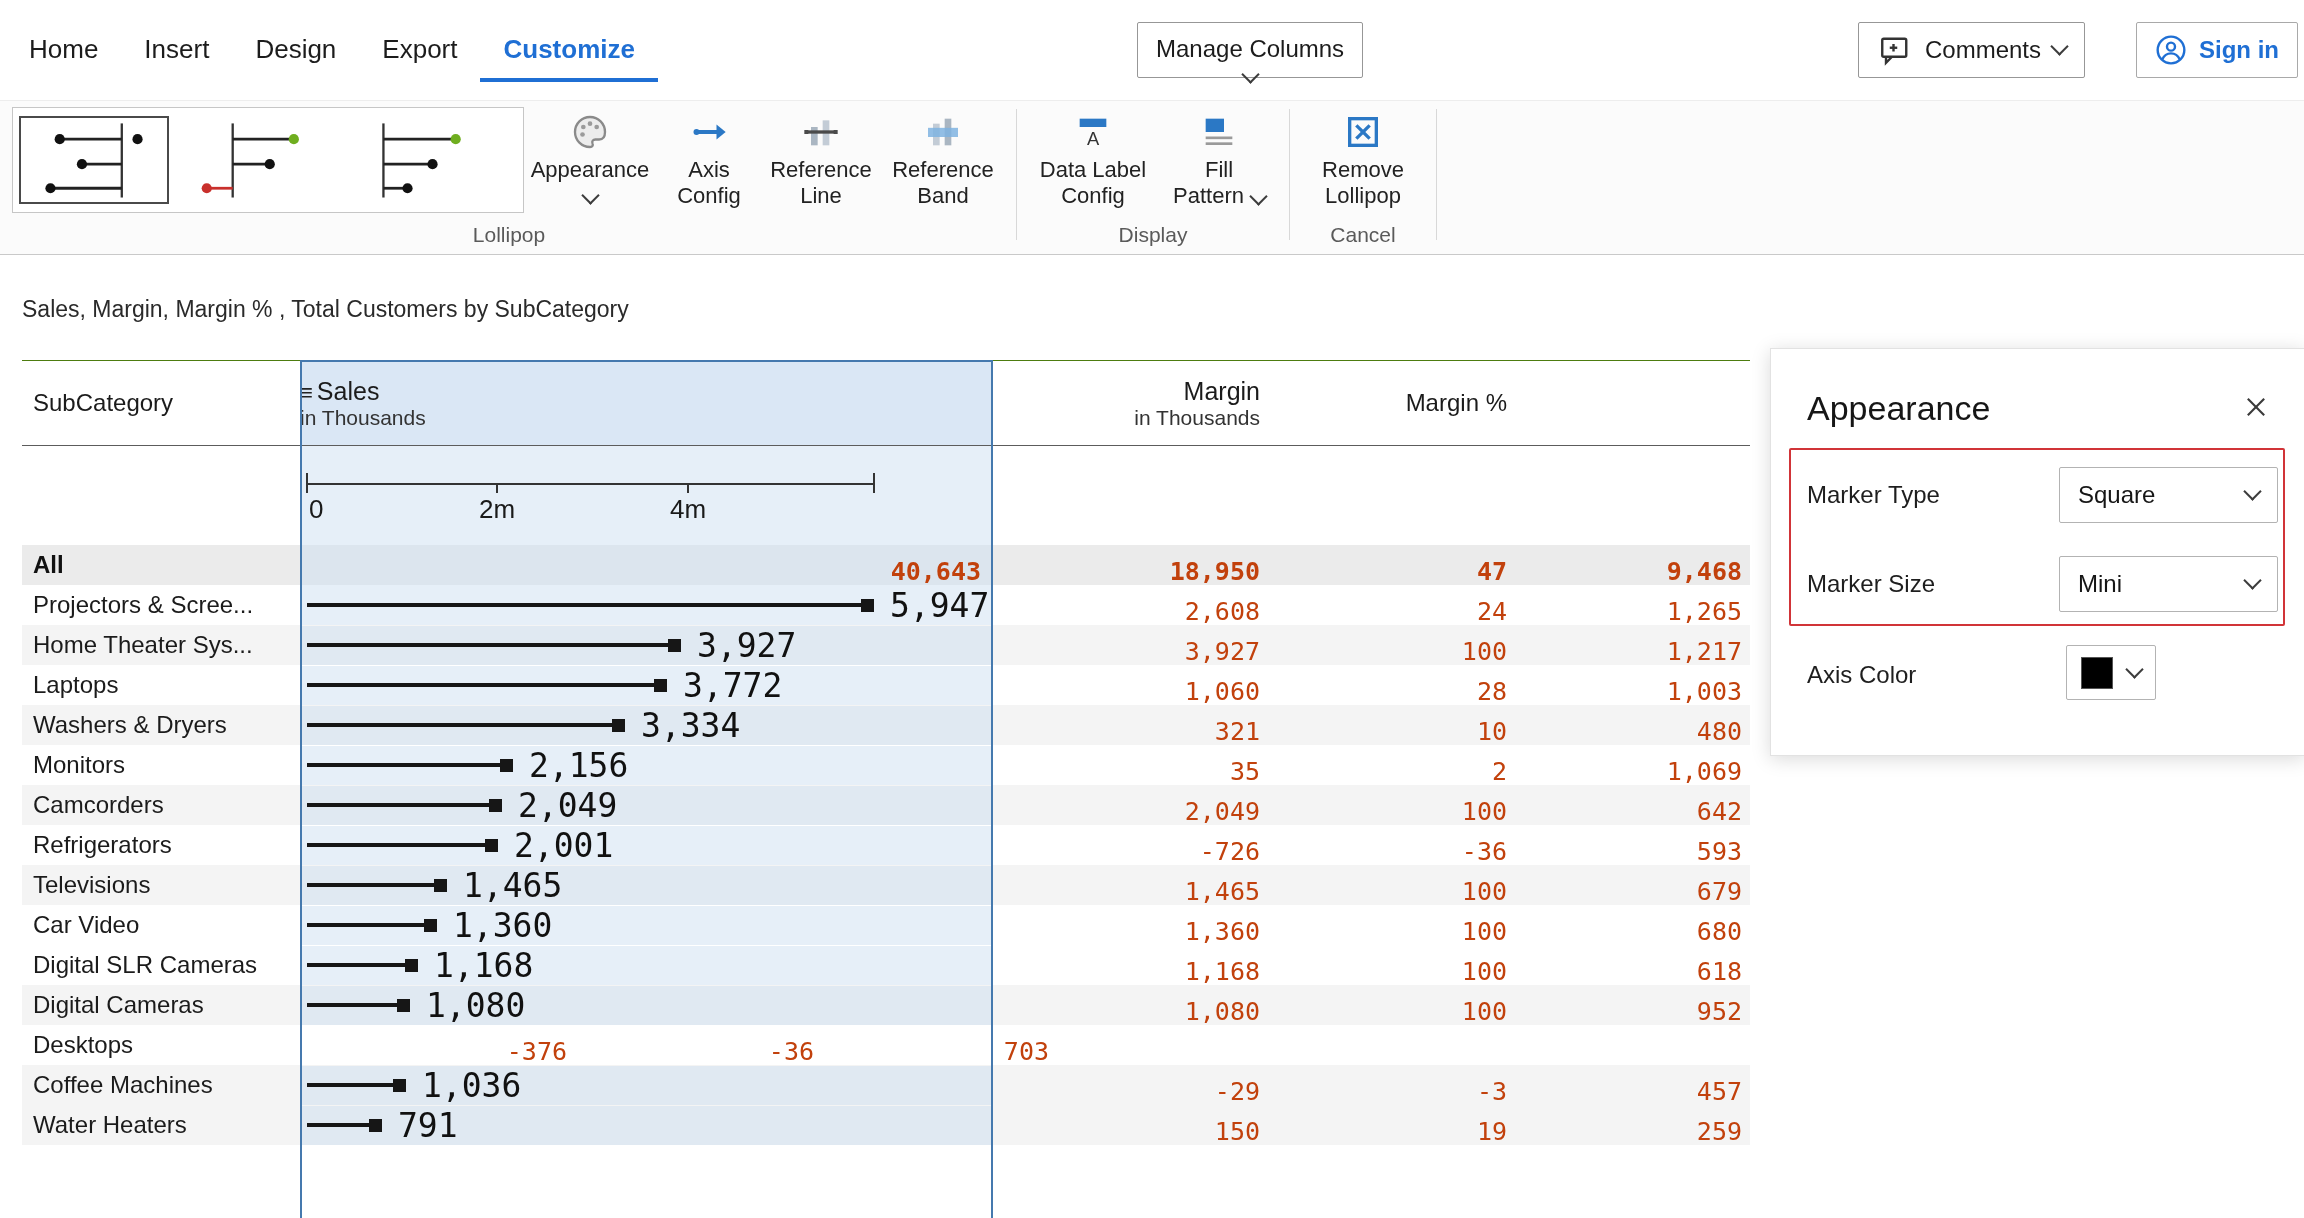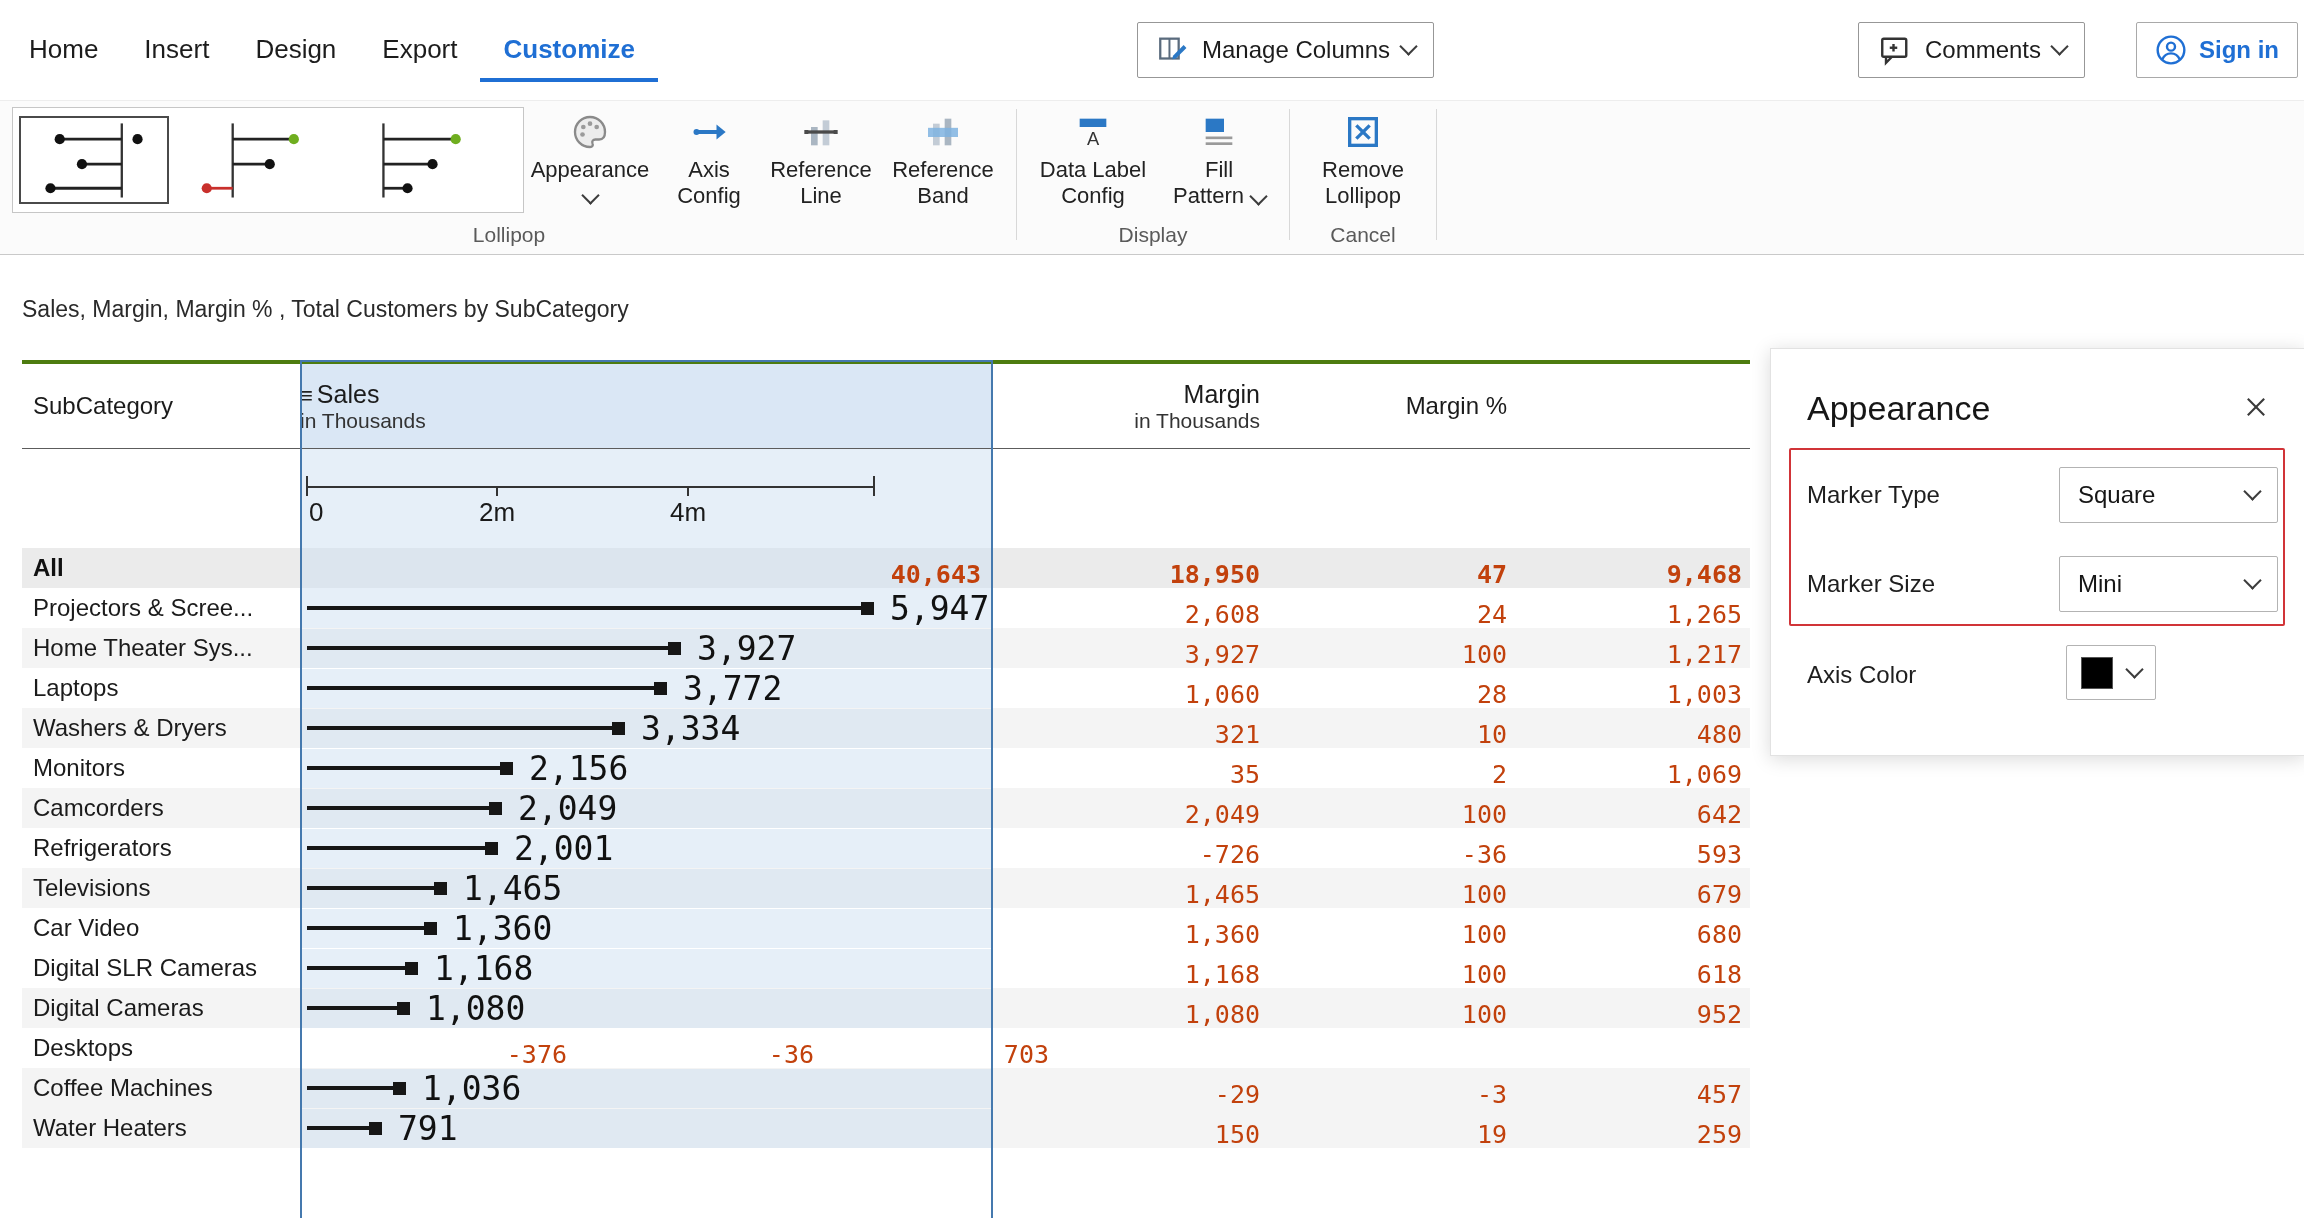--- a/index.html
+++ b/index.html
@@ -11,21 +11,21 @@
   
   .topbar{position:absolute;top:0;left:0;width:2304px;height:100px;background:#fff;}
   .menu{position:absolute;left:6px;top:20px;display:flex;}
   .menu-item{font-size:26px;color:#1c1c1c;padding:0 23px;height:58px;line-height:58px;cursor:pointer;}
   .menu-item.active{color:#1f6fd4;font-weight:600;border-bottom:4px solid #1f6fd4;}
   .tbtn{position:absolute;top:22px;height:56px;display:flex;align-items:center;gap:12px;
     background:#fff;border:1px solid #979797;border-radius:2px;padding:0 18px;font-size:24px;color:#1c1c1c;}
   .tbtn svg{display:block;}
   .chev{width:11px;height:11px;border-right:2px solid #3c3c3c;border-bottom:2px solid #3c3c3c;
     transform:rotate(45deg);display:inline-block;margin-top:-7px;flex:0 0 auto;}
-  .manage{left:1137px;}
+  .manage{left:1137px;flex-direction:column;}
   .comments{left:1858px;}
   .signin{left:2136px;border-color:#a9a9a9;}
   .signin span{color:#1f6fd4;font-weight:700;}
   
   .ribbon{position:absolute;top:100px;left:0;width:2304px;height:155px;background:#fbfbfb;
     border-top:1px solid #ededed;border-bottom:1px solid #c9c9c9;display:flex;align-items:stretch;padding-left:12px;box-sizing:border-box;}
   .rgroup{display:flex;flex-direction:column;}
   .rcontent{display:flex;align-items:flex-start;flex:1;}
   .rlabel{text-align:center;font-size:21px;color:#5a5a5a;padding-bottom:7px;}
   .vsep{width:1px;background:#d8d8d8;margin:8px 10px 14px 10px;}
@@ -44,21 +44,21 @@
   .chart-title{position:absolute;left:22px;top:296px;font-size:23px;color:#2a2a2a;}
   
   .table{position:absolute;left:22px;top:360px;width:1728px;}
   .row{display:flex;}
   .c-sub{width:278px;box-sizing:border-box;padding-left:11px;}
   .c-sales{width:693px;box-sizing:border-box;position:relative;background:rgba(203,221,240,0.48);}
   .c-margin{width:275px;box-sizing:border-box;}
   .c-mpct{width:247px;box-sizing:border-box;}
   .c-cust{width:235px;box-sizing:border-box;}
   .num{font-family:"DejaVu Sans Mono",monospace;font-size:25px;text-align:right;padding-right:8px;color:#c2410c;margin-top:12px;}
-  .thead{height:84px;border-top:4px solid #4d7c0f;border-bottom:1px solid #5c5c5c;}
+  .thead{height:84px;border-top:1px solid #4d7c0f;border-bottom:1px solid #5c5c5c;}
   .thead .c-sub{display:flex;align-items:center;font-size:24px;color:#1b1b1b;}
   .thead .c-sales{display:flex;flex-direction:column;justify-content:center;background:rgba(188,212,237,0.55);}
   .hline1{font-size:25px;color:#1b1b1b;}
   .hline2{font-size:21px;color:#333;}
   .thead .c-margin{display:flex;flex-direction:column;justify-content:center;align-items:flex-end;padding-right:8px;}
   .thead .c-mpct,.thead .c-cust{display:flex;align-items:center;justify-content:flex-end;padding-right:8px;font-size:24px;color:#1b1b1b;}
   .drag-glyph{font-size:22px;margin-right:4px;color:#222;}
   .axisrow{height:99px;}
   .trow{height:40px;background:#ebebeb;align-items:center;font-weight:bold;}
   .trow .c-sub{font-size:24px;color:#111;}

